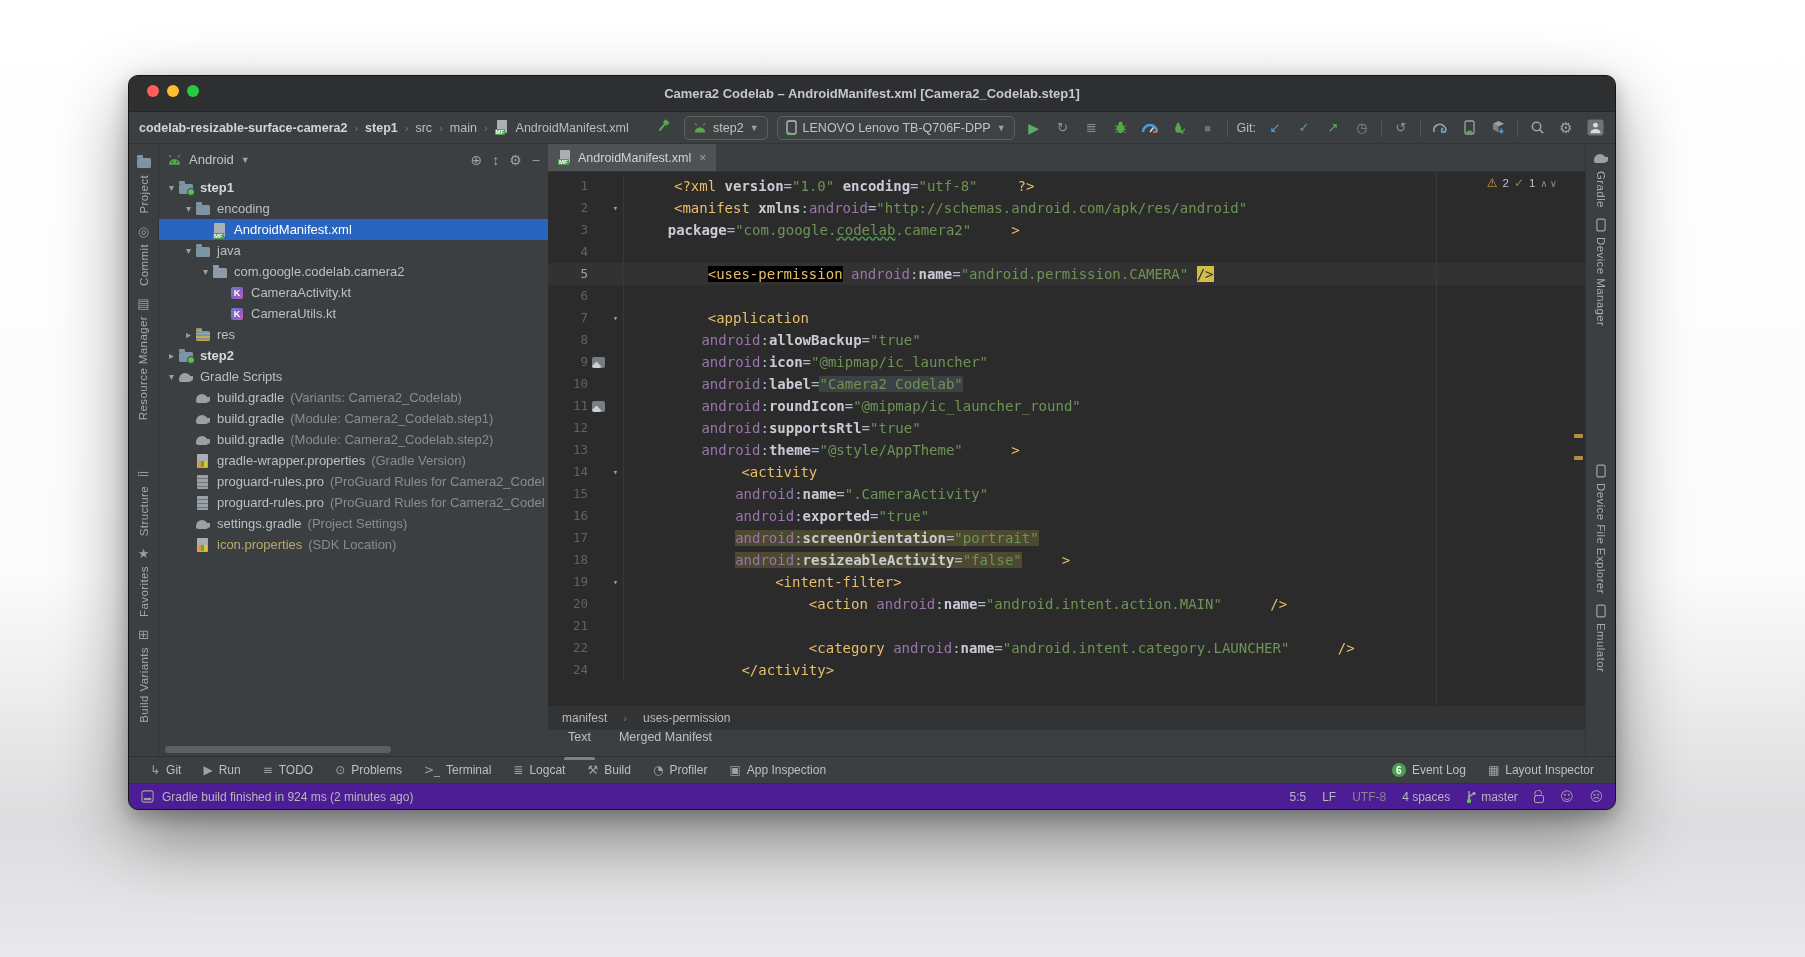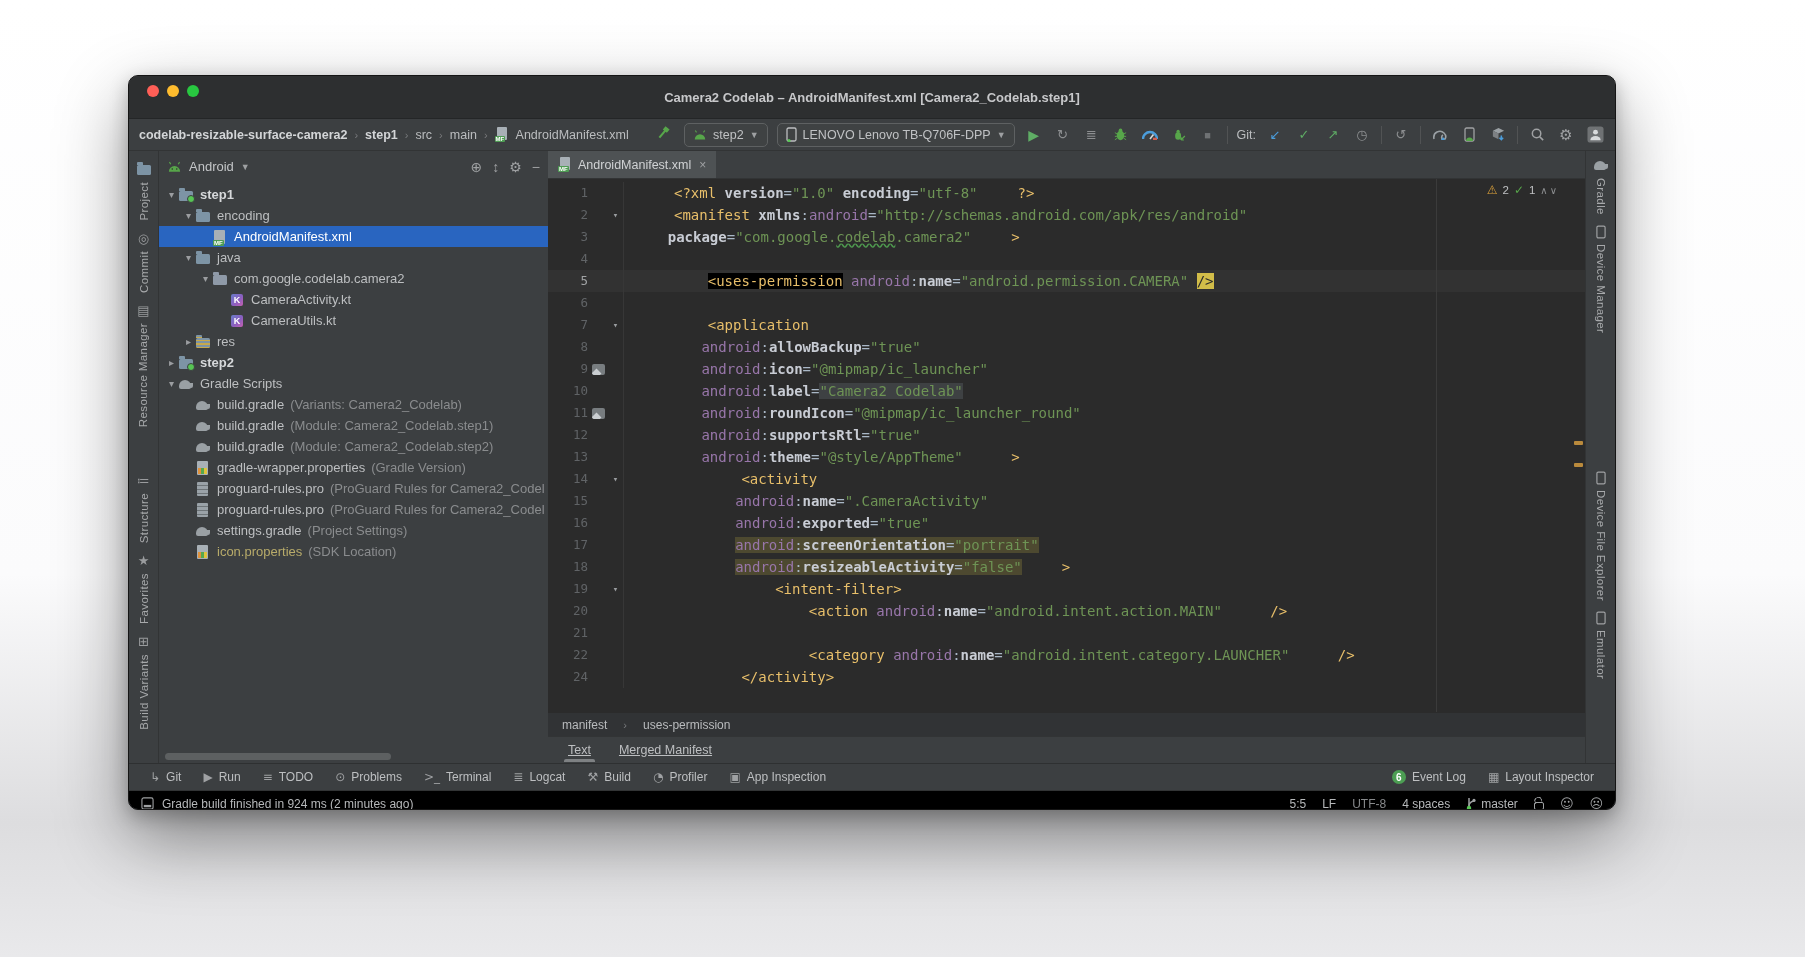--- a/index.html
+++ b/index.html
@@ -4,21 +4,21 @@
 <style>
   * { box-sizing: border-box; margin: 0; padding: 0; }
   html,body { width:1805px; height:957px; overflow:hidden;
     font-family:"Liberation Sans","DejaVu Sans",sans-serif;
     background:linear-gradient(180deg,#ffffff 0%,#fbfbfc 60%,#dddddf 86%,#e9e9eb 100%); }
 
   
   .win { position:absolute; left:128px; top:75px; width:1488px; height:735px;
     border-radius:10px; overflow:hidden; background:#3c3f41;
     border:1px solid #151515; box-shadow:0 28px 70px rgba(0,0,0,.42),0 6px 18px rgba(0,0,0,.25); }
-  .titlebar { height:43px; background:#2d2f30; border-bottom:1px solid #242627;
+  .titlebar { height:36px; background:#2d2f30; border-bottom:1px solid #242627;
     display:flex; align-items:center; justify-content:center; position:relative; }
   .tl { position:absolute; left:18px; top:9px; display:flex; gap:8px; }
   .tl i { width:12px; height:12px; border-radius:50%; display:block; }
   .title { color:#c7c8ca; font-size:13px; font-weight:bold; }
 
   
   .navbar { height:32px; background:#3c3f41; border-bottom:1px solid #323435;
     display:flex; align-items:center; padding:0 10px; font-size:12.5px; color:#bbbdbf; }
   .crumbs { display:flex; align-items:center; gap:7px; }
   .crumb.b { font-weight:bold; color:#d3d5d7; }
@@ -129,33 +129,33 @@
     font-size:11.5px; color:#bfc1c3; }
   .inspect .w { color:#e2a53a; font-size:12px; }
   .inspect .ok { color:#57a64a; font-size:12px; }
   .inspect .updown { color:#8c8e90; font-size:10px; letter-spacing:2px; }
   .stripe-mark { position:absolute; right:2px; width:9px; height:4px; background:#ba8a3c; border-radius:1px; }
 
   .edcrumbs { height:24px; background:#313335; border-top:1px solid #2b2b2b; display:flex;
     align-items:center; gap:16px; padding:0 14px; font-size:12px; color:#b9bbbd; }
   .texttabs { height:27px; background:#3c3f41; border-top:1px solid #323435; display:flex;
     align-items:center; gap:4px; padding-left:8px; font-size:12.5px; color:#bdbfc1; }
-  .ttab { padding:4px 12px 5px; position:relative;text-decoration:underline; }
+  .ttab { padding:4px 12px 16px; position:relative; }
   .ttab.active::after { content:""; position:absolute; left:8px; right:8px; bottom:0;
     height:3px; background:#7e8183; border-radius:2px 2px 0 0; }
 
   
   .toolbar { height:27px; background:#3c3f41; border-top:1px solid #2e3031; display:flex;
     align-items:center; font-size:12px; color:#bdbfc1; padding:0 10px; }
   .twitem { display:flex; align-items:center; gap:6px; padding:0 11px; height:100%; cursor:default; }
   .twitem .g { font-size:12px; color:#9fa1a3; font-family:"DejaVu Sans",sans-serif; }
   .tw-right { margin-left:auto; display:flex; }
   .badge { width:14px; height:14px; border-radius:50%; background:#4c9e53; color:#fff;
     font-size:10px; display:flex; align-items:center; justify-content:center; font-weight:bold; }
-  .statusbar { height:26px; background:#000000; border-top:1px solid #323435; display:flex;
+  .statusbar { height:26px; background:#4c1d95; border-top:1px solid #323435; display:flex;
     align-items:center; font-size:12px; color:#b6b8ba; padding:0 12px; gap:8px; }
   .st-right { margin-left:auto; display:flex; align-items:center; gap:16px; }
   .dim { color:#87898b; }
   .stico { color:#9fa1a3; font-size:13px; font-family:"DejaVu Sans",sans-serif; }
   .lockico { display:inline-block; width:10px; height:8px; border:1.5px solid #9fa1a3;
     border-radius:2px; position:relative; margin-top:4px; }
   .lockico::before { content:""; position:absolute; left:-1px; top:-6px; width:6px; height:5px;
     border:1.5px solid #9fa1a3; border-bottom:none; border-radius:4px 4px 0 0; transform:rotate(-18deg); }
 
   svg { display:block; }

